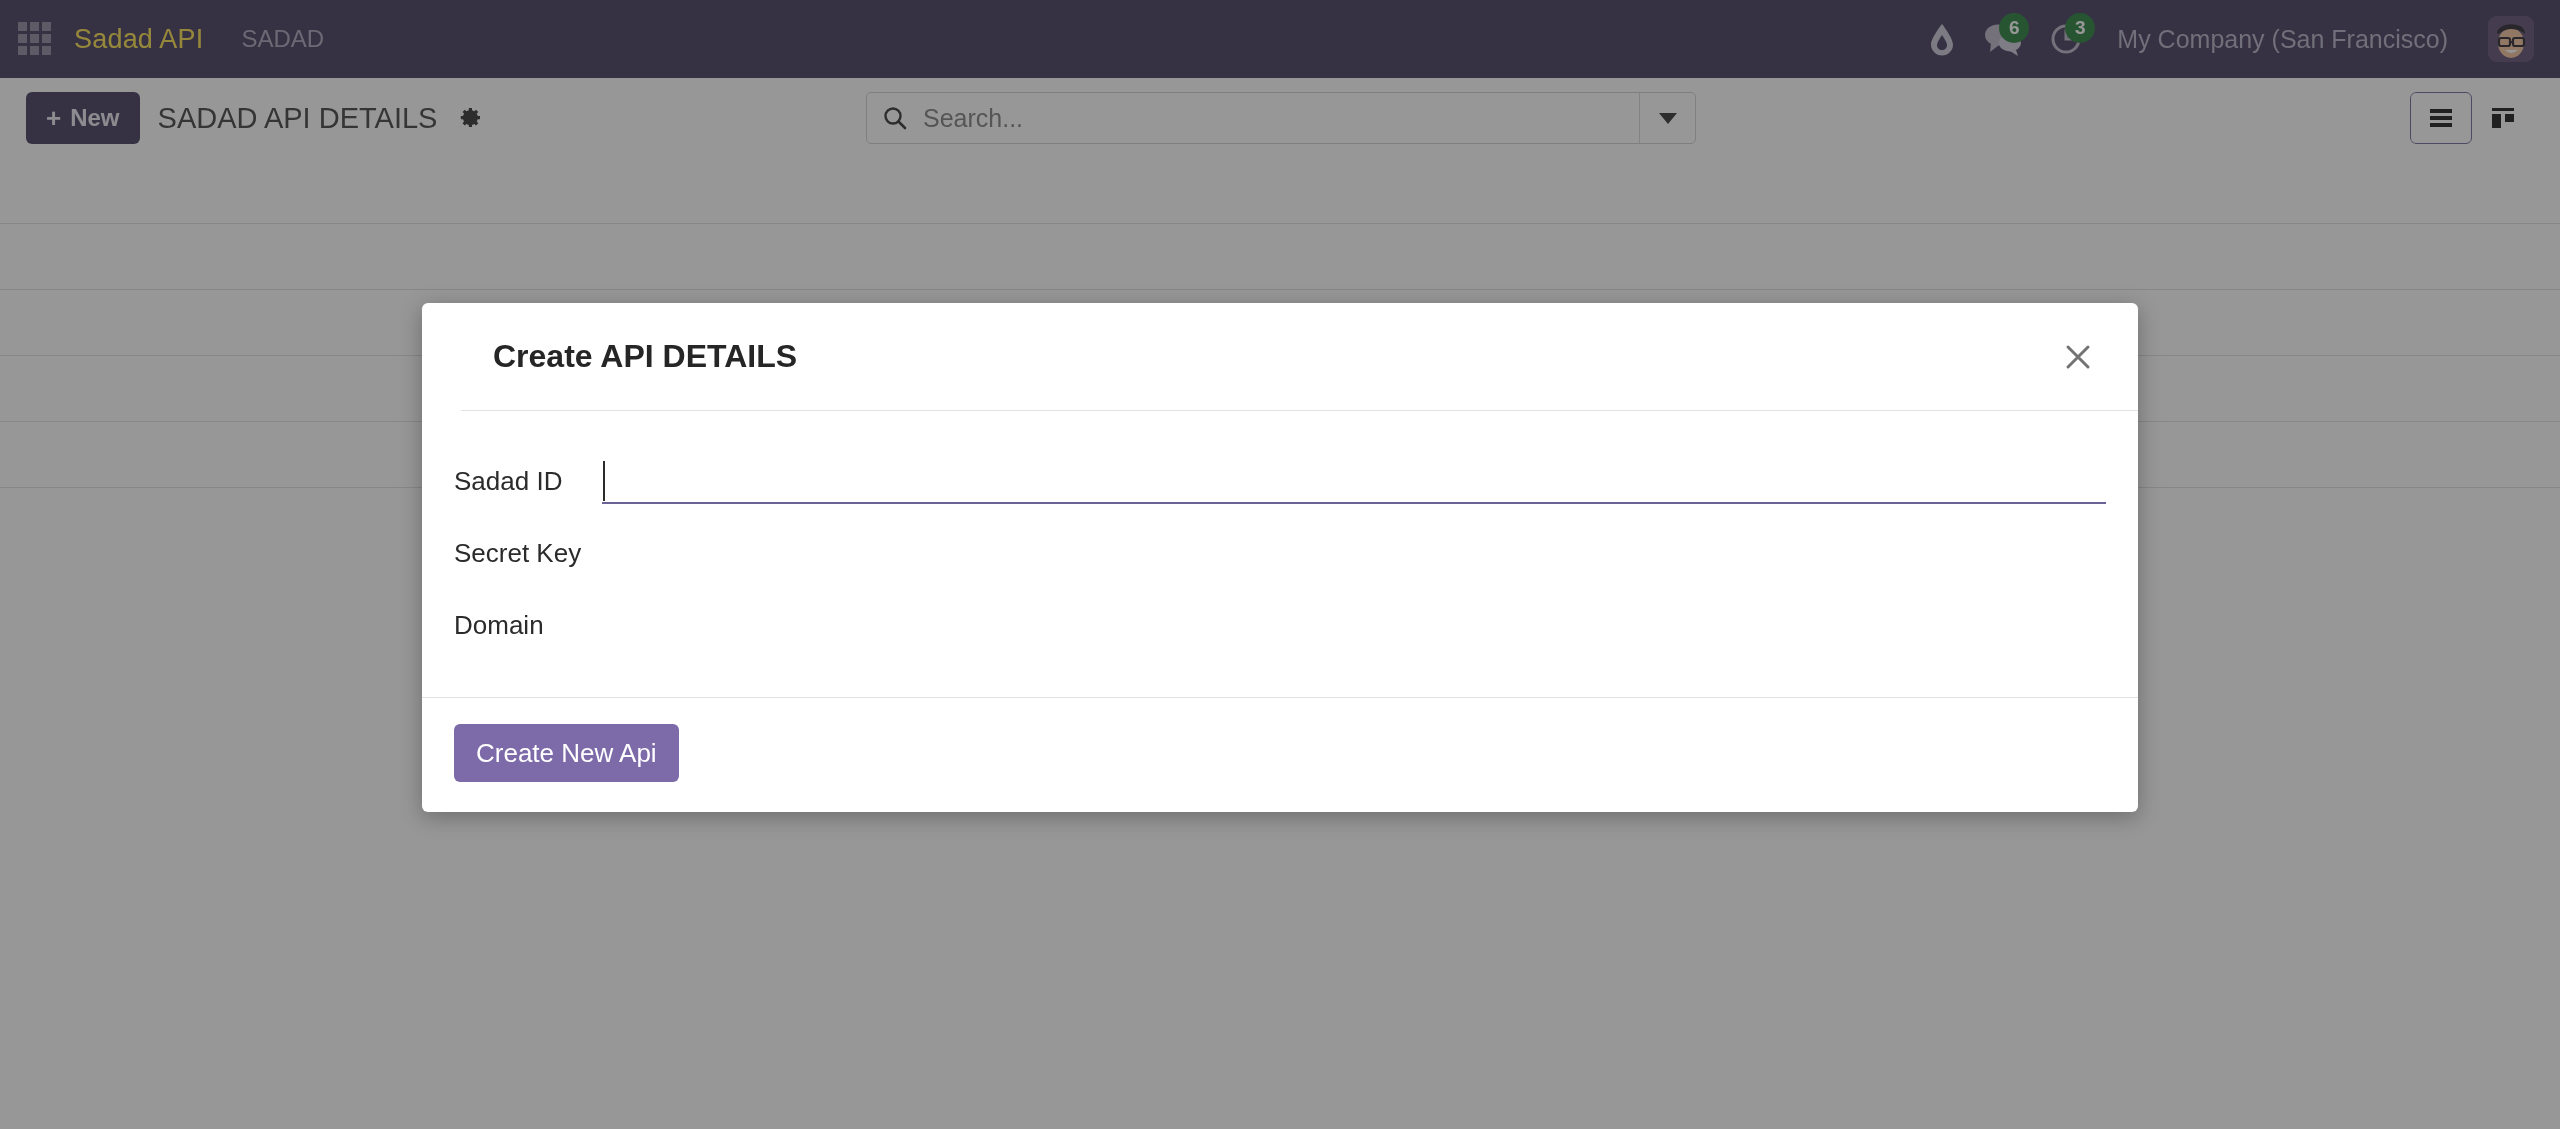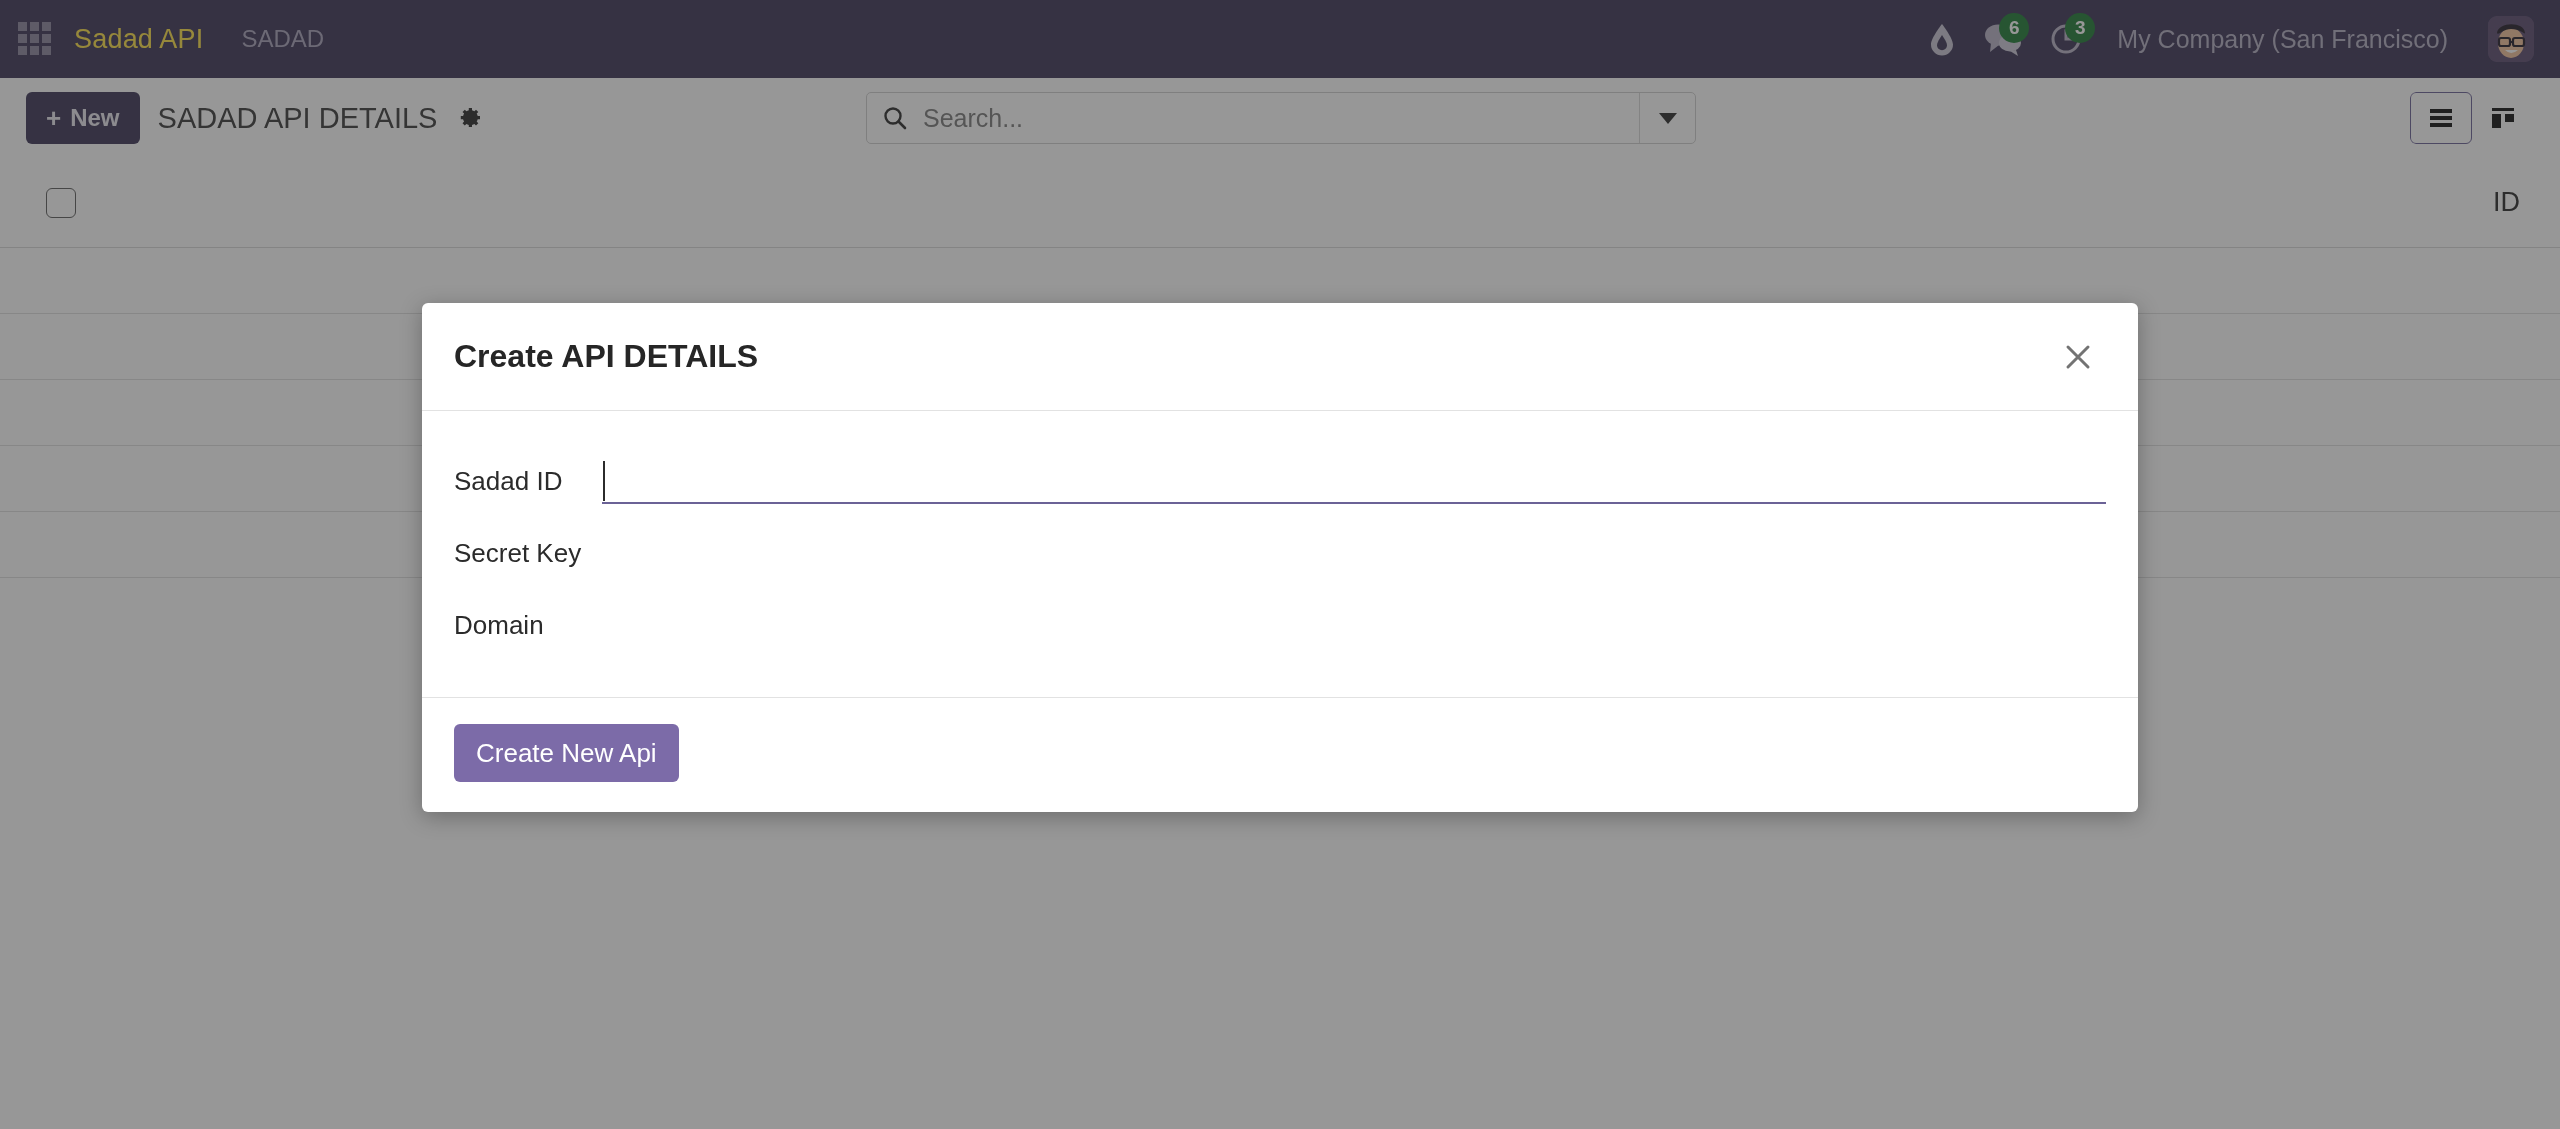--- a/index.html
+++ b/index.html
@@ -240,20 +240,21 @@
     display: flex;
     flex-direction: column;
   }
 
   .modal-head {
     height: 108px;
     border-bottom: 1px solid #e2e2e2;
     display: flex;
     align-items: center;
     padding: 0 38px 0 32px;
+    margin-left: 39px;
   }
   .modal-title {
     font-size: 32px;
     font-weight: bold;
     color: #262626;
   }
   .mh-spacer { flex: 1 1 auto; }
   .close-x {
     width: 44px; height: 44px;
     display: flex; align-items: center; justify-content: center;
@@ -425,25 +426,20 @@
         <rect x="4" y="3" width="22" height="3" fill="#111"></rect>
         <rect x="4" y="9" width="9" height="14" fill="#111"></rect>
         <rect x="17" y="9" width="9" height="8" fill="#111"></rect>
       </svg>
     </div>
   </div>
 
 </div>
 
 <div id="listview">
-  <div class="list-head">
-    <div class="chk"></div>
-    <div class="head-spacer"></div>
-    <div class="col-id">ID</div>
-  </div>
   <div class="list-row"></div>
   <div class="list-row"></div>
   <div class="list-row"></div>
   <div class="list-row"></div>
   <div class="list-row"></div>
 </div>
 
 <div id="overlay"></div>
 
 <div id="modal">

